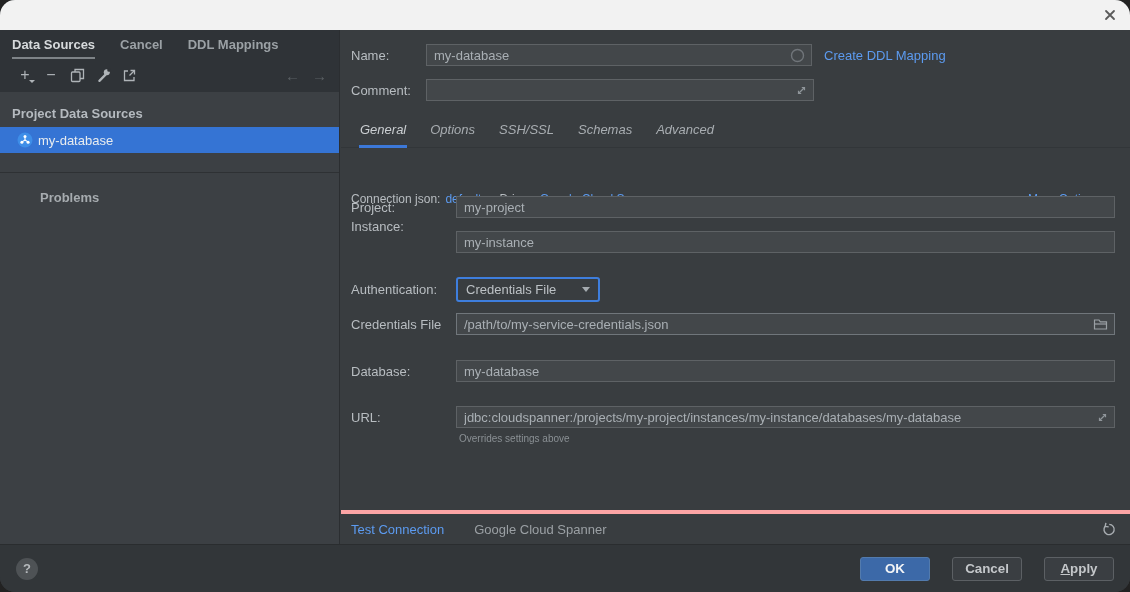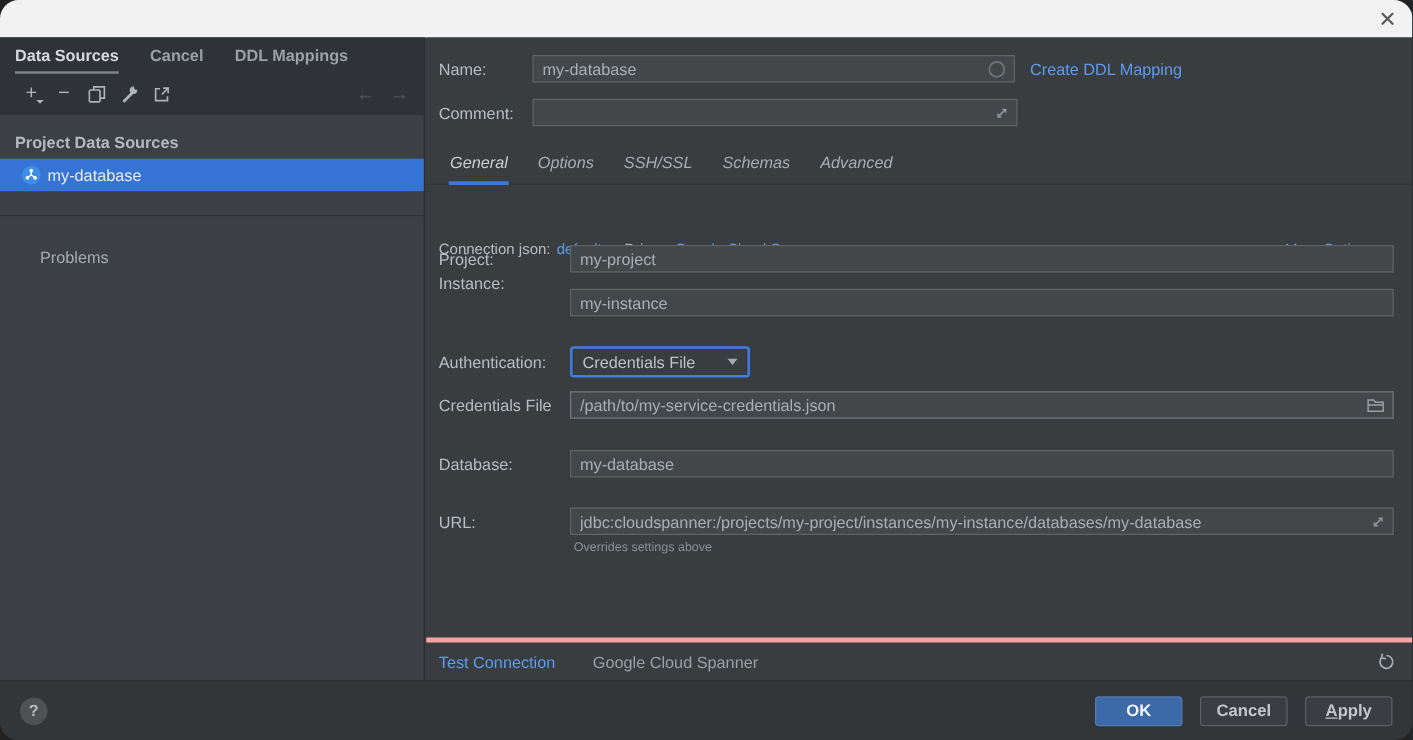--- a/index.html
+++ b/index.html
@@ -24,21 +24,21 @@
   .minus-glyph { color:#AFB4B8; font-size:16px; line-height:14px; }
   .caret-down { position:absolute; right:3px; bottom:3px; width:0; height:0; border-left:3px solid transparent; border-right:3px solid transparent; border-top:3px solid #AFB4B8; }
   .nav-arrows { margin-left:auto; margin-right:12px; display:flex; gap:12px; }
   .nav-arrow { color:#5B6064; font-size:15px; cursor:default; }
   .tree { position:absolute; top:62px; left:0; width:100%; }
   .tree-header { font-weight:bold; color:#B5BABF; padding:14px 0 6px 12px; }
   .tree-item { height:26px; display:flex; align-items:center; cursor:pointer; color:#AEB3B7; }
   .tree-item.selected { background:#3574D4; color:#E8ECEF; }
   .tree-item .db-ico { margin:0 5px 0 17px; display:flex; }
   .tree-divider { height:1px; background:#2E3134; margin-top:19px; }
-  .problems-item { margin-top:20px; padding-left:32px; height:24px; display:flex; align-items:center; color:#A6ABAF; cursor:pointer; }
+  .problems-item { margin-top:12px; padding-left:40px; height:24px; display:flex; align-items:center; color:#A6ABAF; cursor:pointer;font-weight:bold; }
   
   .main { position:absolute; left:341px; top:30px; width:789px; height:514px; background:#393D40; }
   .flabel { position:absolute; left:10px; color:#B8BDC1; }
   .tf { position:absolute; height:22px; background:#43474A; border:1px solid #5E6265; display:flex; align-items:center; }
   .tf input { flex:1; min-width:0; height:100%; background:transparent; border:none; outline:none; color:#A9AFB4; font-family:"Liberation Sans", sans-serif; font-size:13px; padding:0 7px; }
   .tf .trail { margin-right:6px; display:flex; align-items:center; }
   .link { color:#5C9BF0; cursor:pointer; text-decoration:none; }
   .main-tabs { position:absolute; top:88px; left:0; width:100%; height:30px; display:flex; align-items:flex-end; padding-left:18px; border-bottom:1px solid #323639;font-style:italic; }
   .main-tab { color:#A8ADB1; padding:0 1px 8px 1px; margin-right:22px; cursor:pointer; border-bottom:3px solid transparent; margin-bottom:-1px; }
   .main-tab.active { color:#CBCFD2; border-bottom:3px solid #3C78D8; }
@@ -48,21 +48,21 @@
   .more-options { margin-left:auto; display:flex; align-items:center; gap:5px; cursor:pointer; }
   .combo { position:absolute; left:115px; top:247px; width:144px; height:25px; border:2px solid #3E7EDD; border-radius:3px; background:#393D40; display:flex; align-items:center; padding:0 8px; cursor:pointer; color:#BCC1C5; }
   .combo-arrow { margin-left:auto; width:0; height:0; border-left:4px solid transparent; border-right:4px solid transparent; border-top:5px solid #A5ABB0; }
   .url-note { position:absolute; left:118px; top:403px; font-size:10px; color:#8A9094; }
   .testbar { position:absolute; left:0; bottom:0; width:100%; height:34px; border-top:4px solid #fca5a5; display:flex; align-items:center; padding:0 14px 0 10px; }
   .testbar .driver-name { margin-left:30px; color:#9BA0A4; }
   .testbar .undo { margin-left:auto; display:flex; cursor:pointer; }
   
   .footer { position:absolute; left:0; bottom:0; width:100%; height:48px; background:#323639; border-top:1px solid #2A2D2F; display:flex; align-items:center; padding:0 16px; }
   .help-btn { width:22px; height:22px; border-radius:50%; background:#4E5255; color:#B6BABD; font-weight:bold; display:flex; align-items:center; justify-content:center; cursor:pointer; font-size:13px; }
-  .btn-group { margin-left:auto; display:flex; gap:14px; }
+  .btn-group { margin-left:auto; display:flex; gap:22px; }
   .btn { height:24px; min-width:70px; border-radius:3px; background:#3A3E42; border:1px solid #5C6064; color:#C4C7CA; font-weight:bold; display:flex; align-items:center; justify-content:center; cursor:pointer; padding:0 12px; }
   .btn.primary { background:#3C69A8; border-color:#537BAD; color:#F2F4F6; }
   .btn .lbl { display:block; }
   .btn.apply .lbl::first-letter { text-decoration:underline; }
   svg { display:block; }
 </style>
 </head>
 <body>
 
 <div class="window">

